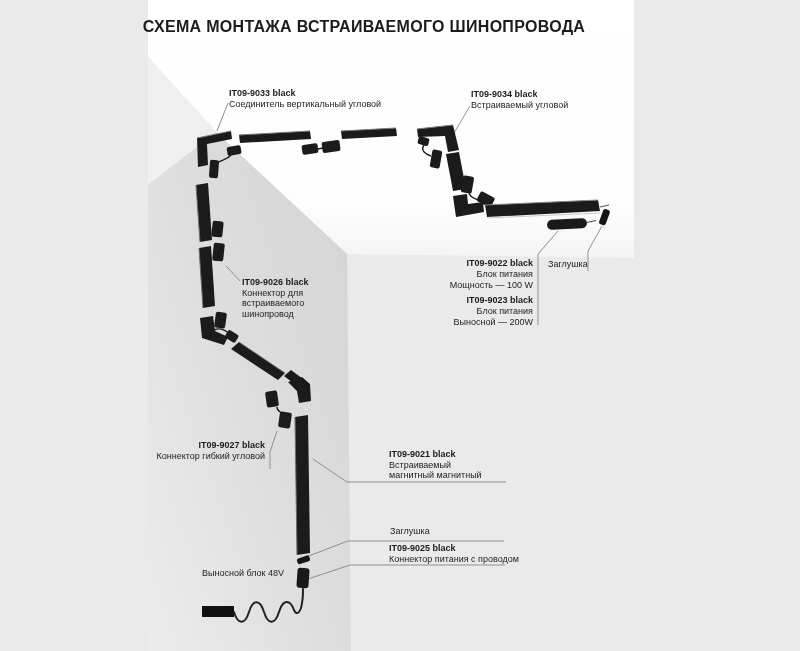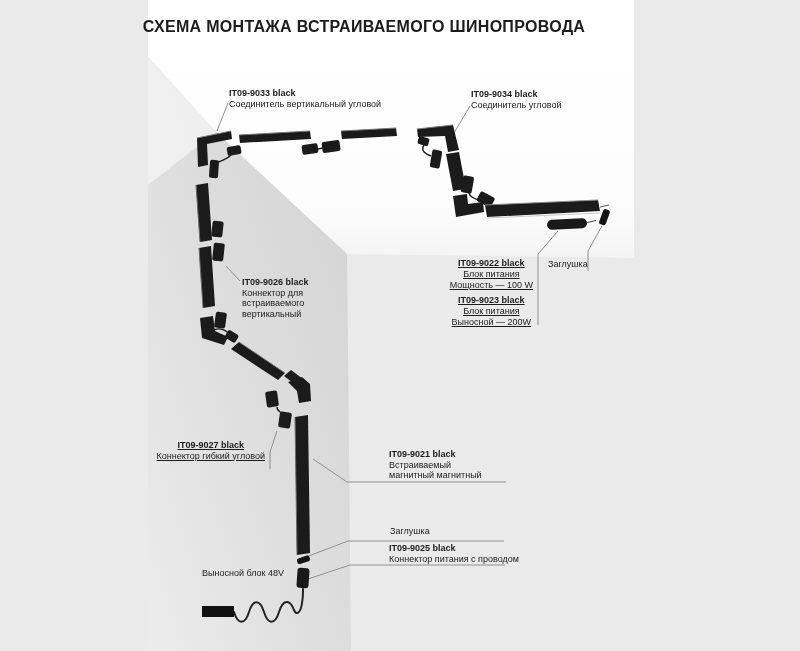--- a/index.html
+++ b/index.html
@@ -9,21 +9,21 @@
     font-family:"Liberation Sans","DejaVu Sans",sans-serif;
     color:#1c1c1c;
   }
   #stage{position:absolute;inset:0;width:800px;height:651px;}
   .title{
     position:absolute;top:16px;left:0;width:728px;text-align:center;
     font-weight:700;font-size:16px;line-height:22px;letter-spacing:.3px;
   }
   .lbl{position:absolute;font-size:9px;line-height:10.5px;white-space:nowrap;}
   .lbl .code{font-weight:700;}
-  .lbl.right{text-align:center;text-decoration:underline;}
+  .lbl.right{text-align:right;}
   .lbl .ln{display:block;}
   .psu-gap{height:4px;}
 </style>
 </head>
 <body>
 
 <svg id="stage" viewBox="0 0 800 651" xmlns="http://www.w3.org/2000/svg">
   <defs>
     <linearGradient id="wallGrad" x1="100%" y1="0%" x2="0%" y2="100%">
       <stop offset="0%" stop-color="#d2d2d2"></stop>
@@ -116,28 +116,28 @@
   <div class="ln">СХЕМА МОНТАЖА ВСТРАИВАЕМОГО ШИНОПРОВОДА</div>
 </div>
 
 <div class="lbl" style="left:229px;top:88px;">
   <span class="ln code">IT09-9033 black</span>
   <span class="ln">Соединитель вертикальный угловой</span>
 </div>
 
 <div class="lbl" style="left:471px;top:89px;">
   <span class="ln code">IT09-9034 black</span>
-  <span class="ln">Соединитель угловой</span>
+  <span class="ln">Встраиваемый угловой</span>
 </div>
 
 <div class="lbl" style="left:242px;top:277px;">
   <span class="ln code">IT09-9026 black</span>
   <span class="ln">Коннектор  для</span>
   <span class="ln">встраиваемого</span>
-  <span class="ln">вертикальный</span>
+  <span class="ln">шинопровод</span>
 </div>
 
 <div class="lbl right" style="right:267px;top:258px;line-height:11px;">
   <span class="ln code">IT09-9022 black</span>
   <span class="ln">Блок питания</span>
   <span class="ln">Мощность — 100 W</span>
   <div class="psu-gap"></div>
   <span class="ln code">IT09-9023 black</span>
   <span class="ln">Блок питания</span>
   <span class="ln">Выносной — 200W</span>

